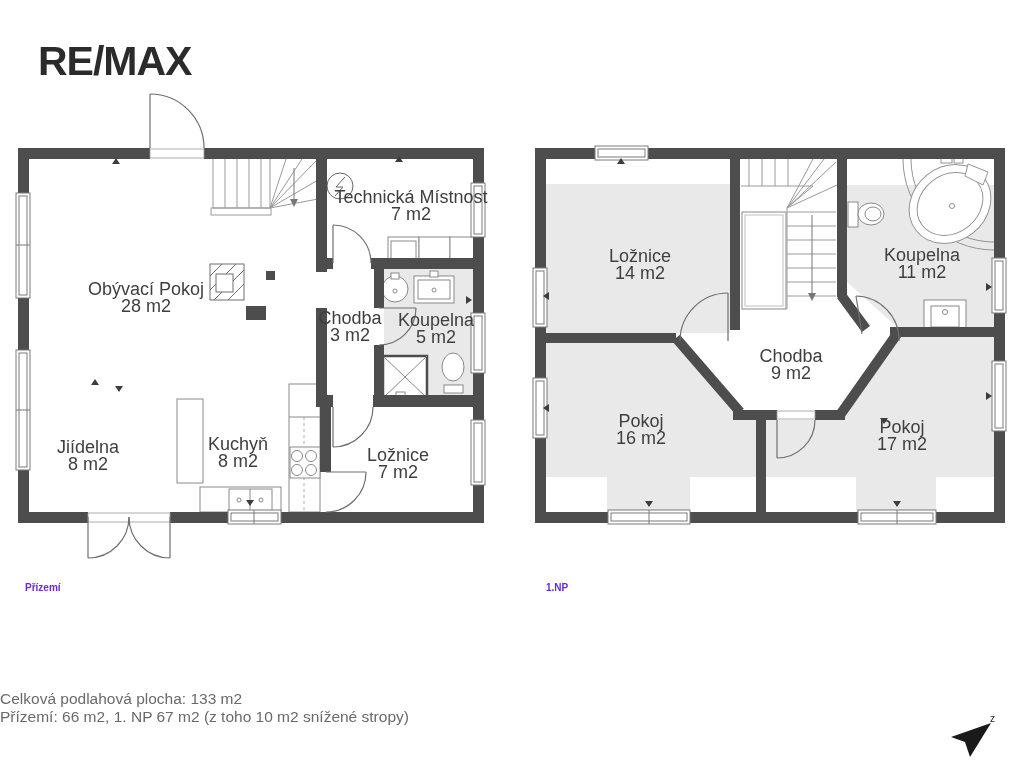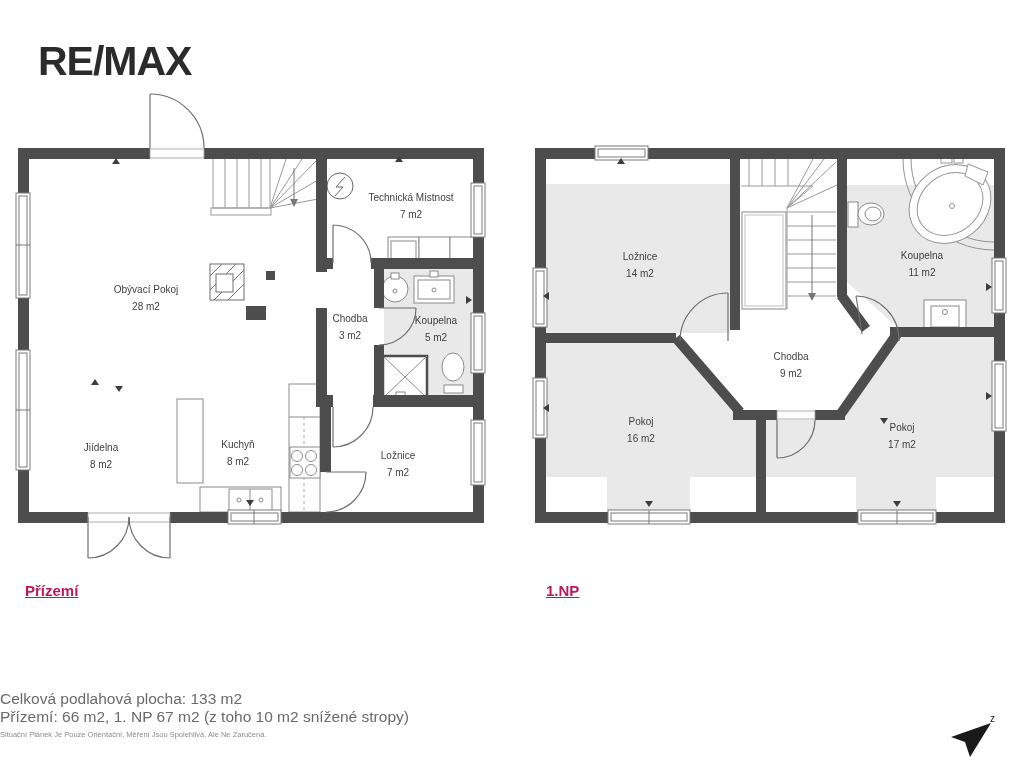--- a/index.html
+++ b/index.html
@@ -2,23 +2,23 @@
 <html><head>
 <meta charset="utf-8">
 <style>
   html,body{margin:0;padding:0;background:#ffffff;}
   .canvas{position:relative;width:1024px;height:768px;background:#ffffff;overflow:hidden;
           font-family:"Liberation Sans", sans-serif;}
   .logo{position:absolute;left:38px;top:38px;font-size:41px;font-weight:800;
         letter-spacing:-1px;color:#2b2b2b;}
   svg{position:absolute;left:0;top:0;}
   .room-label{position:absolute;transform:translateX(-50%);text-align:center;
-              font-size:10px;color:#3f3f3f;line-height:17px;white-space:nowrap;}
+              font-size:18px;color:#3f3f3f;line-height:17px;white-space:nowrap;}
   .room-label span{display:block;}
-  .floor-label{position:absolute;font-size:15px;font-weight:bold;color:#be185d;text-decoration:underline;}
+  .floor-label{position:absolute;font-size:10px;font-weight:bold;color:#6d28d9;}
   .summary{position:absolute;left:0;top:690px;width:851px;
            color:#6a6a6a;font-size:15.5px;line-height:18px;}
   .summary .disclaimer{font-size:7.5px;color:#8c8c8c;margin-top:4px;line-height:10px;}
 </style>
 </head>
 <body>
 
 <div class="canvas">
 
   <div class="logo">RE/MAX</div>
@@ -351,21 +351,21 @@
       <span>7 m2</span>
   </div>
   <div class="room-label" style="left:350px;top:310px">
     <span>Chodba</span>
       <span>3 m2</span>
   </div>
   <div class="room-label" style="left:436px;top:312px">
     <span>Koupelna</span>
       <span>5 m2</span>
   </div>
-  <div class="room-label" style="left:101px;top:439px">
+  <div class="room-label" style="left:88px;top:439px">
     <span>Jiídelna</span>
       <span>8 m2</span>
   </div>
   <div class="room-label" style="left:238px;top:436px">
     <span>Kuchyň</span>
       <span>8 m2</span>
   </div>
   <div class="room-label" style="left:398px;top:447px">
     <span>Ložnice</span>
       <span>7 m2</span>
@@ -391,16 +391,15 @@
     <span>Pokoj</span>
       <span>17 m2</span>
   </div>
 
   <div class="floor-label" style="left:25px;top:582px">Přízemí</div>
   <div class="floor-label" style="left:546px;top:582px">1.NP</div>
 
   <div class="summary">
     <div>Celková podlahová plocha: 133 m2</div>
     <div>Přízemí: 66 m2, 1. NP 67 m2 (z toho 10 m2 snížené stropy)</div>
-    <div class="disclaimer">Situační Plánek Je Pouze Orientační, Měření Jsou Spolehlivá, Ale Ne Zaručená.</div>
   </div>
 
 </div>
 
 </body></html>

